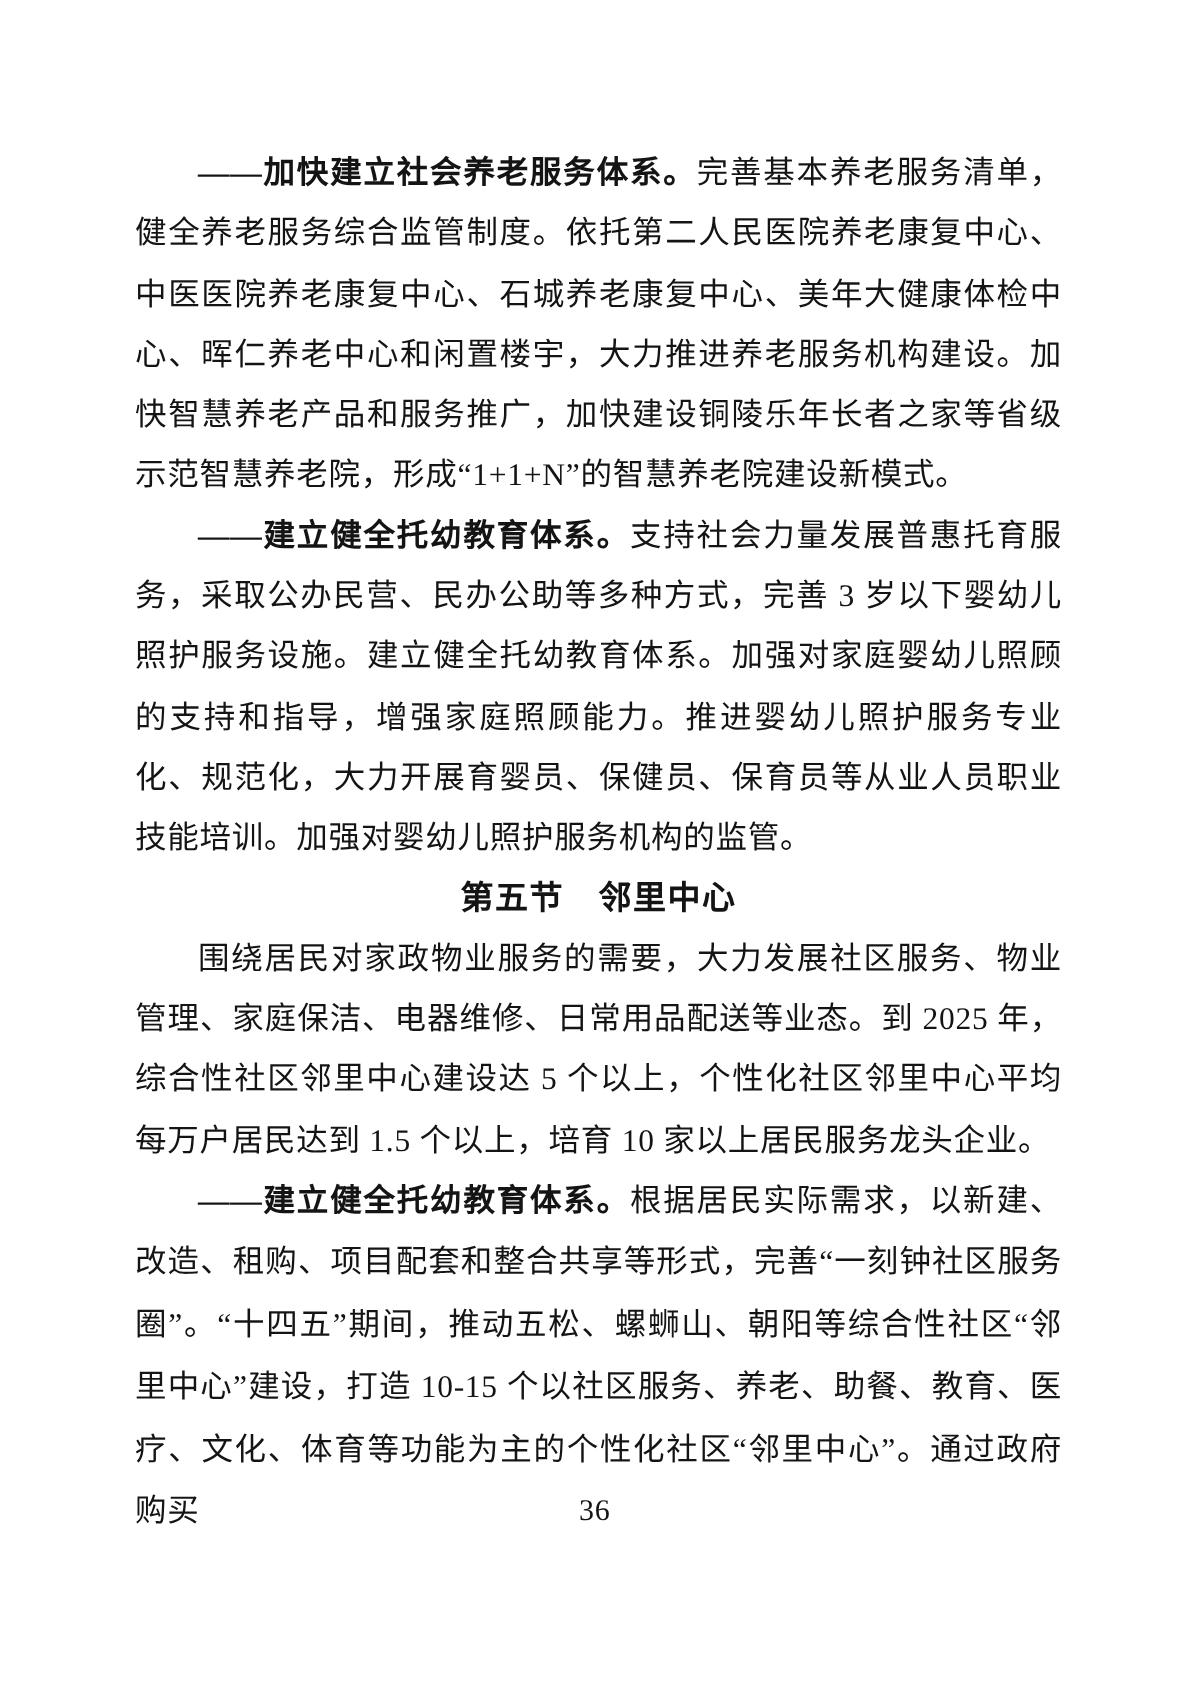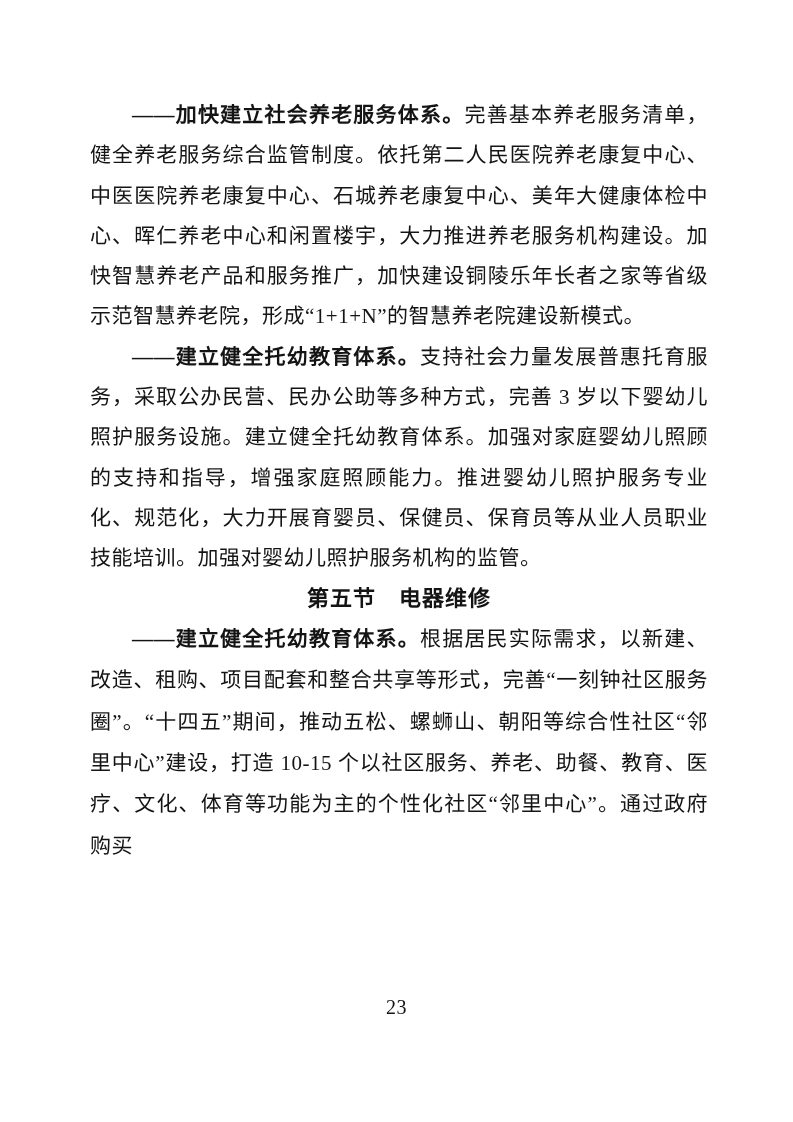--- a/index.html
+++ b/index.html
@@ -60,17 +60,18 @@
   }
 </style>
 </head>
 <body>
 
 <div class="page">
   <main class="content">
 
   <p class="para"><b>——加快建立社会养老服务体系。</b><span>完善基本养老服务清单，健全养老服务综合监管制度。依托第二人民医院养老康复中心、中医医院养老康复中心、石城养老康复中心、美年大健康体检中心、晖仁养老中心和闲置楼宇，大力推进养老服务机构建设。加快智慧养老产品和服务推广，加快建设铜陵乐年长者之家等省级示范智慧养老院，形成“1+1+N”的智慧养老院建设新模式。</span></p>
       <p class="para"><b>——建立健全托幼教育体系。</b><span>支持社会力量发展普惠托育服务，采取公办民营、民办公助等多种方式，完善 3 岁以下婴幼儿照护服务设施。建立健全托幼教育体系。加强对家庭婴幼儿照顾的支持和指导，增强家庭照顾能力。推进婴幼儿照护服务专业化、规范化，大力开展育婴员、保健员、保育员等从业人员职业技能培训。加强对婴幼儿照护服务机构的监管。</span></p>
-      <h2 class="heading">第五节　电器维修</h2>
+      <h2 class="heading">第五节　邻里中心</h2>
+      <p class="para"><span>围绕居民对家政物业服务的需要，大力发展社区服务、物业管理、家庭保洁、电器维修、日常用品配送等业态。到 2025 年，综合性社区邻里中心建设达 5 个以上，个性化社区邻里中心平均每万户居民达到 1.5 个以上，培育 10 家以上居民服务龙头企业。</span></p>
       <p class="para"><b>——建立健全托幼教育体系。</b><span>根据居民实际需求，以新建、改造、租购、项目配套和整合共享等形式，完善“一刻钟社区服务圈”。“十四五”期间，推动五松、螺蛳山、朝阳等综合性社区“邻里中心”建设，打造 10-15 个以社区服务、养老、助餐、教育、医疗、文化、体育等功能为主的个性化社区“邻里中心”。通过政府购买</span></p>
     </main>
-  <div class="footer">23</div>
+  <div class="footer">36</div>
 </div>
 
 </body></html>

